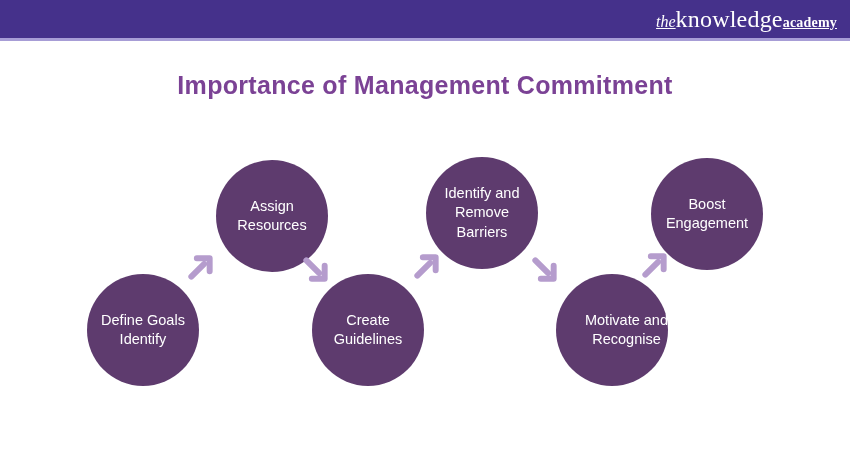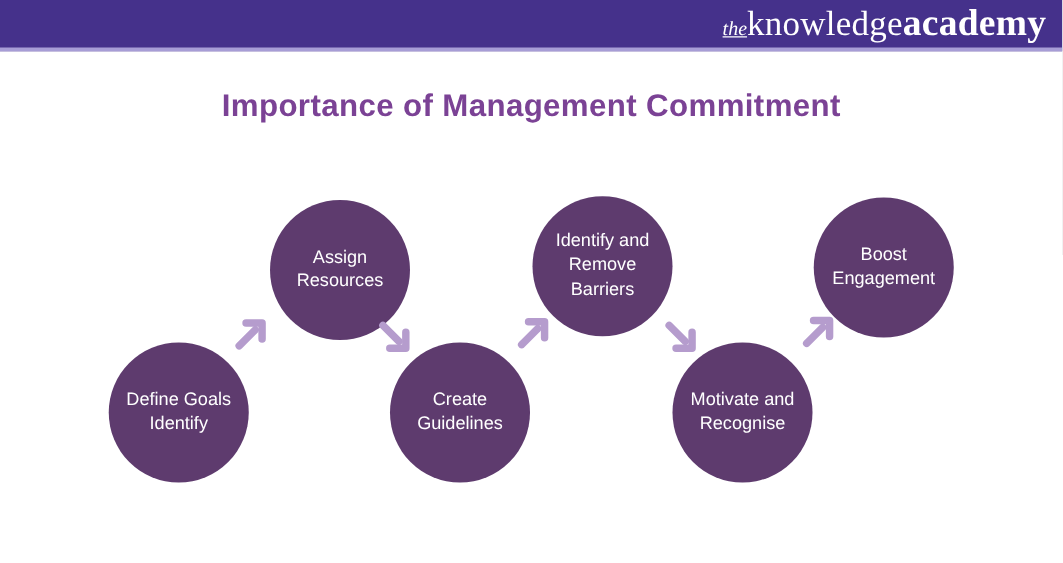--- a/index.html
+++ b/index.html
@@ -15,43 +15,43 @@
     background:var(--header-bg,#45318b);
     border-bottom:3px solid var(--header-line,#a79dd6);
     box-sizing:content-box;
   }
   .logo{
     position:absolute;right:13px;top:4px;
     color:#ffffff;white-space:nowrap;line-height:30px;
     font-family:"Liberation Serif","DejaVu Serif",serif;
   }
   .logo .logo-the{font-style:italic;font-size:16px;font-weight:400;text-decoration:underline;}
-  .logo .logo-knowledge{font-size:28px;font-weight:400;letter-spacing:.2px;}
-  .logo .logo-academy{font-size:30px;font-weight:700;letter-spacing:.2px;}
+  .logo .logo-knowledge{font-size:24px;font-weight:400;letter-spacing:.2px;}
+  .logo .logo-academy{font-size:14px;font-weight:700;letter-spacing:.2px;text-decoration:underline;}
   
   .title{
     position:absolute;left:0;top:71px;width:100%;margin:0;
     text-align:center;
     font-size:25px;font-weight:700;letter-spacing:.3px;
     color:var(--title,#7b4295);
   }
   
   .circle{
     position:absolute;width:112px;height:112px;border-radius:50%;
     background:var(--circle,#5e3b6e);
     display:flex;align-items:center;justify-content:center;
     text-align:center;color:var(--circle-text,#ffffff);
     font-size:14.5px;font-weight:500;line-height:1.32;
   }
   .circle span{display:block;}
   .c1{left:87px;top:274px;}
   .c2{left:216px;top:160px;}
   .c3{left:312px;top:274px;text-align:center;}
   .c4{left:426px;top:157px;}
-  .c5{left:538px;top:274px;}
+  .c5{left:556px;top:274px;justify-content:flex-end;}
   .c6{left:651px;top:158px;}
   
   .arrow{position:absolute;width:33px;height:33px;}
   .arrow svg{display:block;width:100%;height:100%;}
   .arrow path{
     fill:none;stroke:var(--arrow,#b59ccd);
     stroke-width:6.5;stroke-linecap:round;stroke-linejoin:round;
   }
   .a1{left:184px;top:251px;}
   .a2{left:299px;top:253px;}

